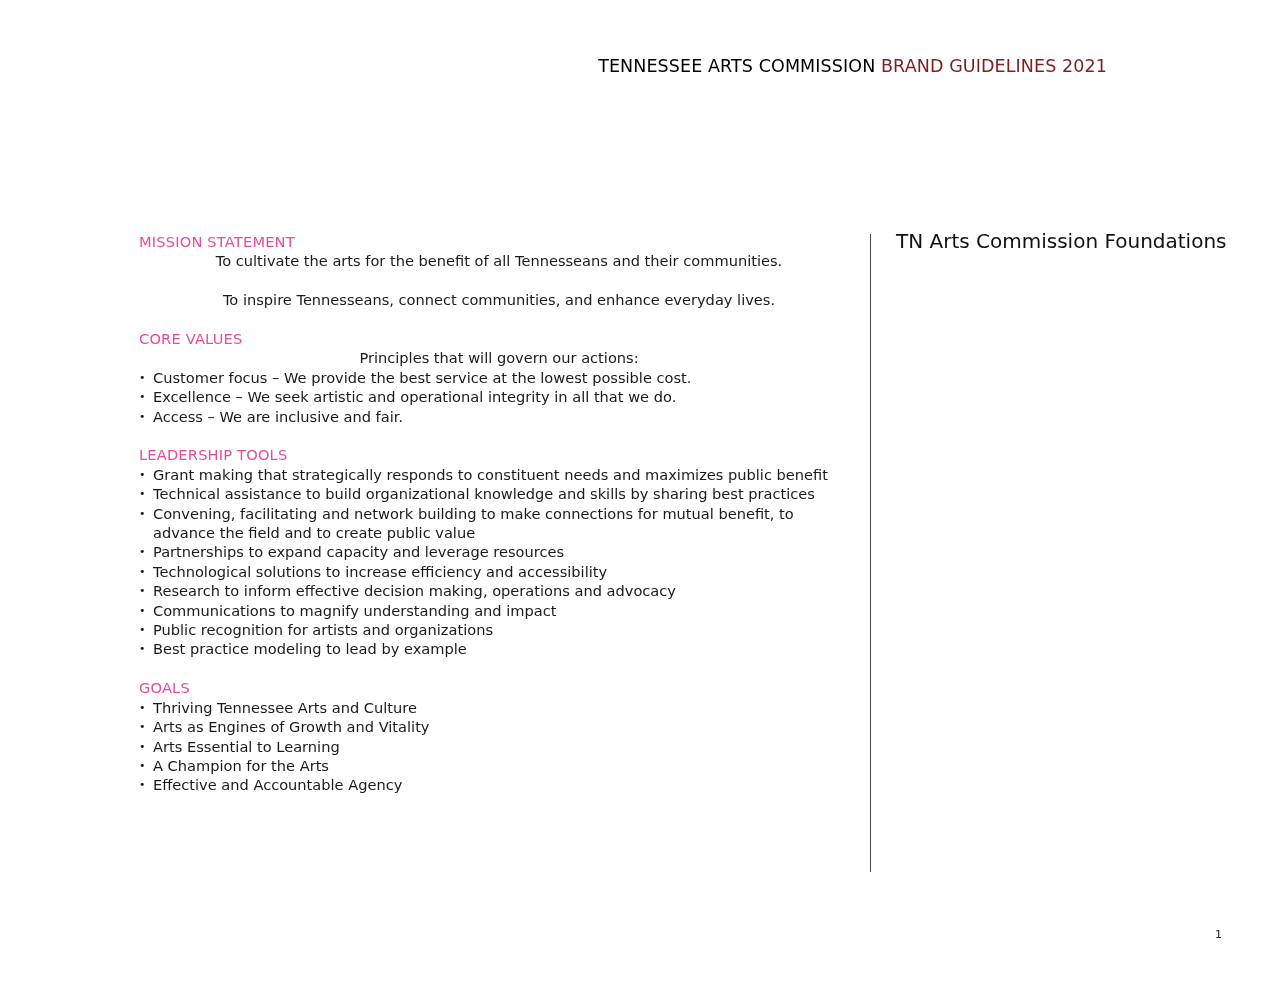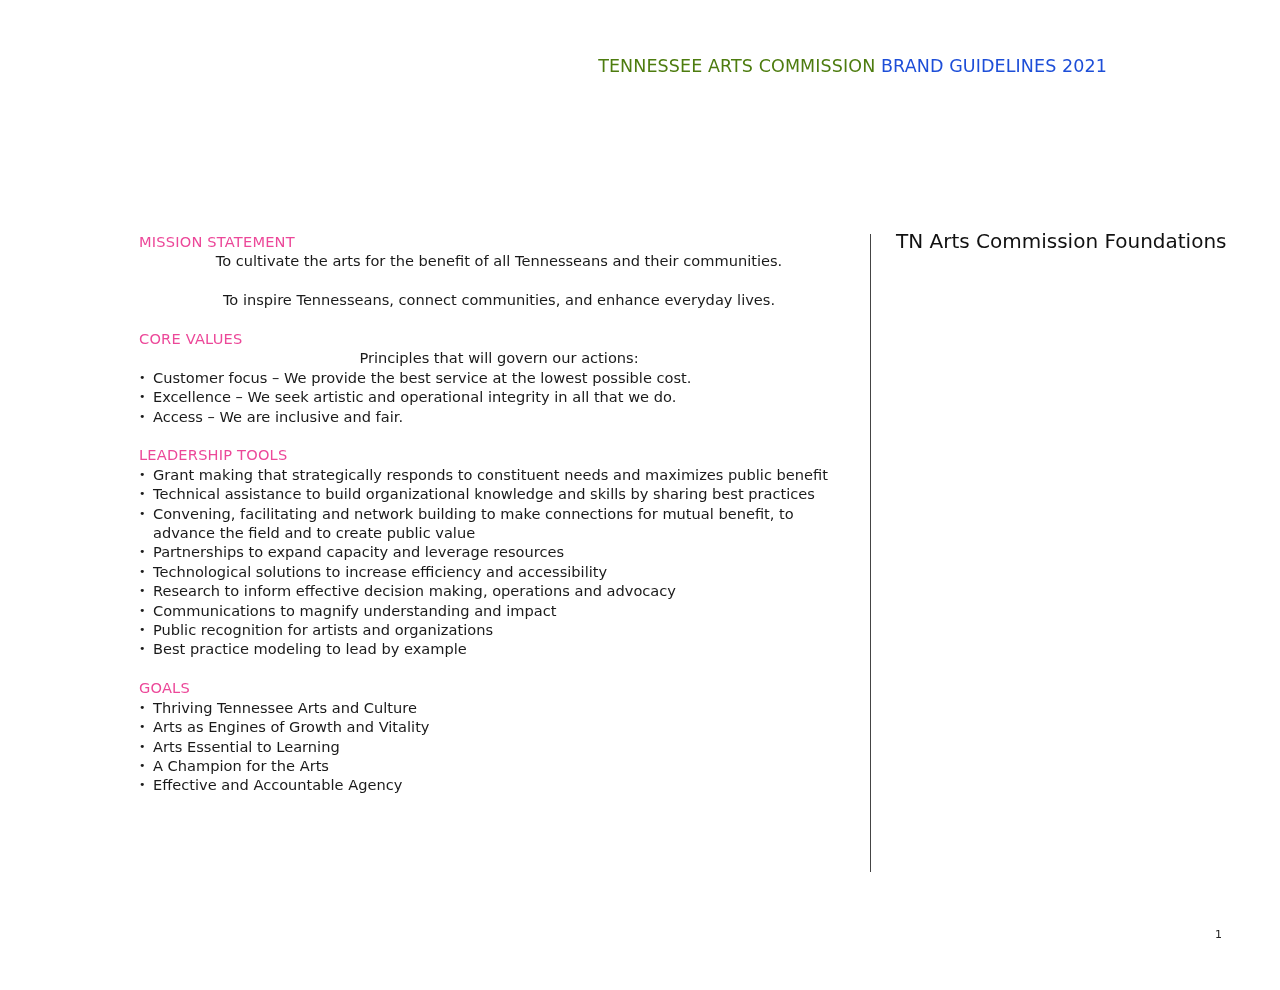--- a/index.html
+++ b/index.html
@@ -1,20 +1,20 @@
 <!DOCTYPE html>
 <html><head>
   <meta charset="utf-8">
   <style>
     html, body { margin: 0; padding: 0; background: #ffffff; }
     body { width: 1280px; height: 990px; position: relative; overflow: hidden;
            font-family: "DejaVu Sans", "Liberation Sans", sans-serif; color: #1a1a1a; }
     .header { position: absolute; top: 56px; right: 173px; font-size: 17.5px; letter-spacing: 0.1px; white-space: nowrap; }
-    .header .brand { color: #4d7c0f; }
-    .header .rest { color: #1d4ed8; margin-top: 12px; }
+    .header .brand { color: #000000; }
+    .header .rest { color: #7f1d1d; margin-top: 12px; }
     .main { position: absolute; left: 139px; top: 232px; width: 720px; font-size: 14.6px; line-height: 19.4px; }
     .section { margin-bottom: 19.4px; }
     .section h2 { font-size: 14.6px; font-weight: normal; margin: 0; color: #ec4899; letter-spacing: 0.2px; }
     .section p { margin: 0; text-align: center; }
     .section ul { list-style: none; margin: 0; padding: 0; }
     .section li { position: relative; padding-left: 14px; }
     .section li::before { content: "\2022"; position: absolute; left: 0; top: 0; font-size: 11px; }
     .divider { position: absolute; left: 870px; top: 234px; width: 1px; height: 638px; background: #444; }
     .side-title { position: absolute; left: 896px; top: 232px; font-size: 20px; line-height: 19.4px; color: #111; white-space: nowrap; }
     .page-num { position: absolute; left: 1215px; top: 928px; font-size: 11px; color: #222; }

